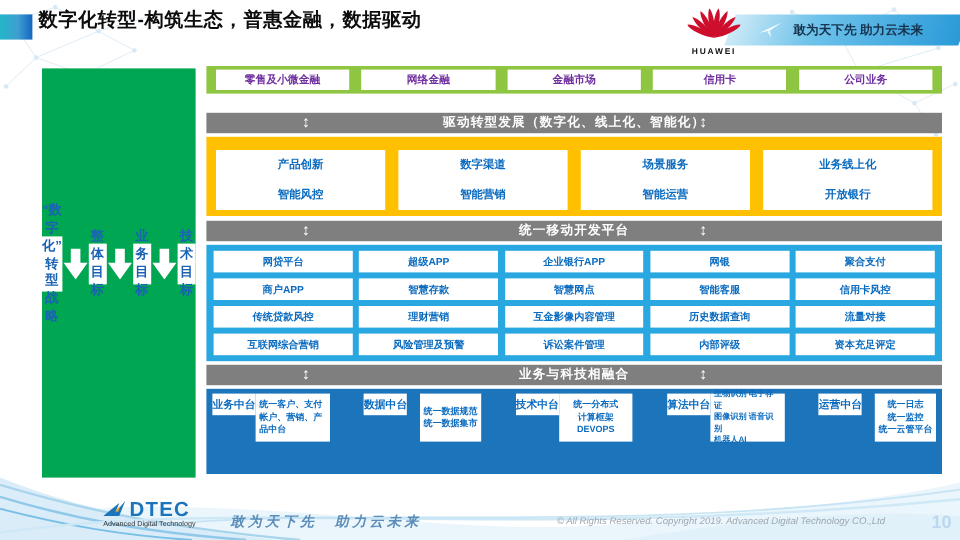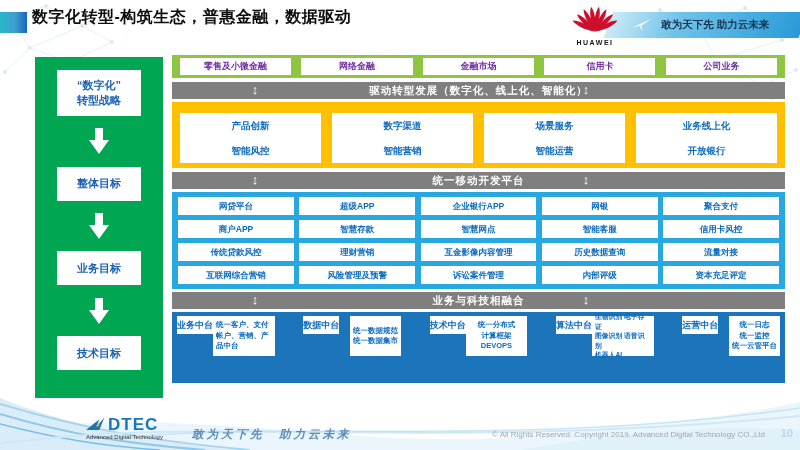--- a/index.html
+++ b/index.html
@@ -16,32 +16,32 @@
   .huawei { position:absolute; left:570px; top:4px; z-index:3; width:50px; text-align:center; }
   .huawei-label { display:block; font-size:7px; font-weight:bold; letter-spacing:1.5px; color:#111; margin-top:1px; }
   .banner { position:absolute; left:613px; top:12px; z-index:2; width:195px; height:26px;
     background:linear-gradient(90deg,#cdeaf7 0%,#6fc3ea 35%,#2a9ad8 100%);
     transform:skewX(-20deg); transform-origin:0 0; }
   .banner-inner { transform:skewX(20deg); height:26px; display:flex; align-items:center; gap:9px;
     padding-left:24px; font-size:10.5px; font-weight:bold; color:#17324e; white-space:nowrap; }
 
   
   .sidebar { position:absolute; left:35px; top:57px; z-index:2; width:128px; height:341px;
-    background:#00a651; display:flex; flex-direction:column; align-items:center;
+    background:#00a651; display:flex; flex-direction:row; align-items:center;
     justify-content:space-between; padding:13px 0 28px; }
   .side-box { width:84px; background:#fff; color:#1b62b5; font-weight:bold; font-size:11px;
     display:flex; align-items:center; justify-content:center; text-align:center;
     white-space:pre-line; line-height:1.35; height:34px; }
   .side-box.tall { height:46px; }
   .down-arrow { flex:0 0 auto; line-height:0; }
 
   
   .main { position:absolute; left:172px; top:55px; z-index:2; width:613px; }
   .biz-row { height:23px; background:#8fc641; display:flex; align-items:center;
-    justify-content:space-between; padding:0 8px; margin-bottom:4px; }
+    justify-content:space-between; padding:0 8px; margin-bottom:16px; }
   .biz-box { width:18.6%; height:17px; background:#fff; color:#7030a0; font-size:9px;
     font-weight:bold; text-align:center; line-height:17px; white-space:nowrap; }
   .gray-bar { position:relative; height:17px; background:#7f7f7f; color:#fff; font-size:10.5px;
     font-weight:bold; text-align:center; line-height:17px; letter-spacing:1px; margin-bottom:3px; }
   .updown { position:absolute; top:0; font-size:13px; line-height:16px; font-weight:bold; color:#fff; }
   .updown.a1 { left:13%; } .updown.a2 { left:67%; }
   .yellow-block { background:#ffc000; height:66px; padding:5px 8px; display:flex;
     flex-direction:column; justify-content:flex-end; margin-bottom:4px; }
   .cap-row { display:flex; justify-content:space-between; }
   .cap-box { width:23.6%; height:25px; background:#fff; color:#0b6bbf; font-size:9.5px;
@@ -62,23 +62,23 @@
   .pcol-content.left { text-align:left; justify-content:flex-start; }
   .pcol-content.small { font-size:6.8px; }
 
   
   .dtec { position:absolute; left:86px; top:416px; z-index:2; }
   .dtec-top { display:flex; align-items:flex-end; gap:2px; }
   .dtec-word { font-size:17px; font-weight:bold; color:#1c75bb; letter-spacing:1px; line-height:1; }
   .dtec-sub { font-size:6px; color:#333; margin-top:1px; white-space:nowrap; }
   .footer-slogan { position:absolute; left:192px; top:427px; z-index:2; font-style:italic;
     font-weight:bold; font-size:11.5px; color:#5b8db8; letter-spacing:3px; white-space:nowrap; }
-  .copyright { position:absolute; left:492px; top:430px; z-index:2; 
+  .copyright { position:absolute; left:464px; top:430px; z-index:2; font-style:italic;
     font-size:8px; color:#9fa8b0; white-space:nowrap; }
-  .page-num { position:absolute; right:7px; top:427px; z-index:2; font-size:11px;
+  .page-num { position:absolute; right:7px; top:427px; z-index:2; font-size:15px;
     font-weight:bold; color:#bdd7ee; }
 </style>
 </head>
 <body>
 
 <div class="slide">
 
   <svg class="deco" width="800" height="450" viewBox="0 0 800 450">
     <g stroke="#b7d7e9" fill="#b7d7e9" opacity="0.55" stroke-width="0.7">
       <line x1="10" y1="18" x2="46" y2="6"></line>

